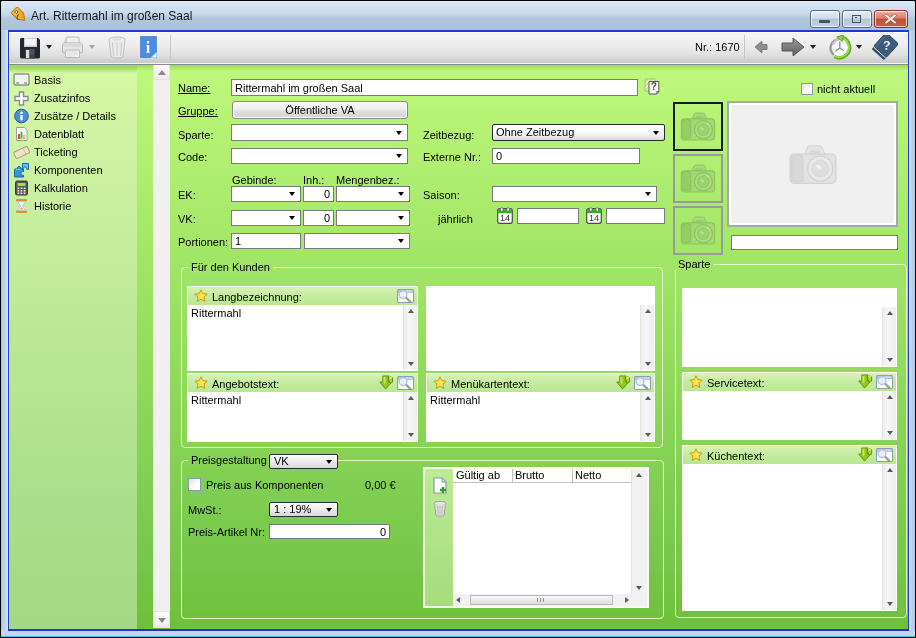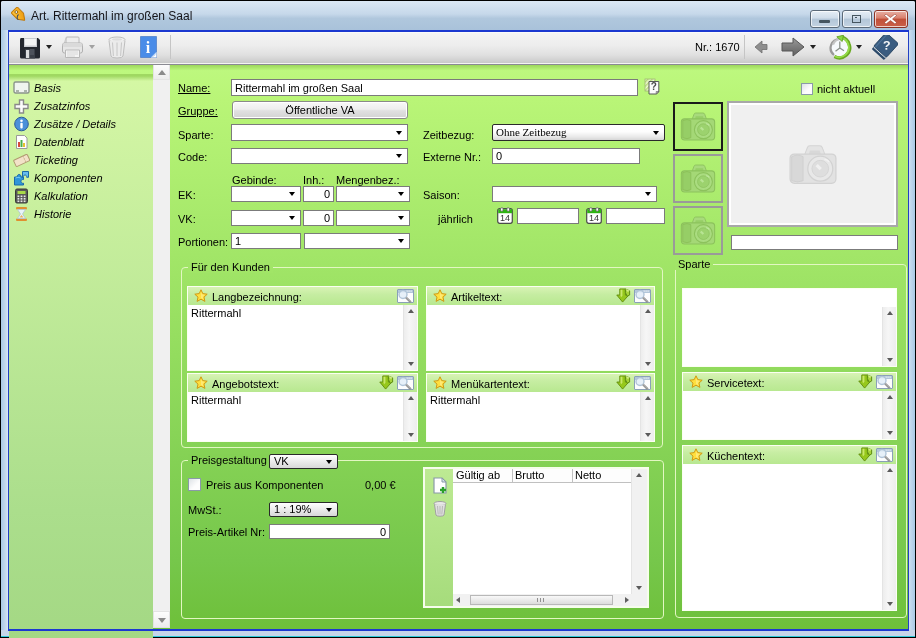--- a/index.html
+++ b/index.html
@@ -5,21 +5,21 @@
 html,body{margin:0;padding:0;}
 body{width:916px;height:638px;position:relative;font-family:"Liberation Sans",sans-serif;font-size:11px;background:#000;overflow:hidden;}
 .abs{position:absolute;}
 #frame{left:1px;top:1px;width:914px;height:636px;background:linear-gradient(180deg,#d2e1f0 0%,#bcd2e8 20%,#bed3e8 100%);border-radius:2px 2px 0 0;}
 #titlebar{left:1px;top:1px;width:914px;height:29px;background:linear-gradient(180deg,#dbe8f5 0%,#c6d8ea 45%,#b0c7dd 60%,#a9c2da 100%);border-radius:2px 2px 0 0;}
 #title-text{left:31px;top:9px;color:#15151a;font-size:12px;}
 #client{left:8px;top:30px;width:899px;height:599px;border:1px solid #2340c5;background:#6ec03a;}
 #toolbar{left:0;top:0;width:899px;height:32px;background:linear-gradient(180deg,#f5f5f5 0%,#ededed 45%,#e0e0e0 75%,#c9c9c9 100%);}
 .tsep{width:1px;height:24px;background:#c5c5c5;top:4px;}
 #content{left:0;top:32px;width:899px;height:565px;background:linear-gradient(180deg,#9cd65a 0.35%,#bdf87e 1.35%,#b9f577 6.5%,#93dc5e 51.8%,#76c74b 88%,#6ec03a 100%);}
-#sidebar{left:0;top:11px;width:144px;height:565px;background:linear-gradient(180deg,#a0d862 0.35%,#d4f8a4 1.25%,#d2f5a4 6.5%,#abde8c 77.3%,#a4d884 100%);font-style:italic;}
+#sidebar{left:0;top:3px;width:128px;height:565px;background:linear-gradient(180deg,#a0d862 0.35%,#d4f8a4 1.25%,#d2f5a4 6.5%,#abde8c 77.3%,#a4d884 100%);}
 #sbar{left:144px;top:0;width:17px;height:565px;background:#f0f0f0;}
 .navitem{left:0px;height:18px;width:144px;}
 .navtext{position:absolute;left:25px;top:2px;color:#000;}
 .navicon{position:absolute;left:4px;top:0px;width:17px;height:16px;}
 .lbl{color:#000;}
 .u{text-decoration:underline;}
 .inp{position:absolute;background:#fff;border:1px solid #7b7b7b;font-size:11px;font-family:"Liberation Sans",sans-serif;color:#000;padding:0 3px;line-height:13px;}
 .dd .arr{position:absolute;right:5px;top:50%;margin-top:-2px;width:0;height:0;border-left:3.5px solid transparent;border-right:3.5px solid transparent;border-top:4px solid #000;}
 .grp{position:absolute;border:1px solid #e2f7c2;border-radius:4px;}
 .grplbl{position:absolute;top:-7px;font-size:11px;color:#000;padding:0 3px;}
@@ -312,21 +312,21 @@
         </svg>
 
       <div class="abs lbl u" style="left:8px;top:42px;">Gruppe:</div>
       <div class="abs" style="left:62px;top:38px;width:176px;height:18px;box-sizing:border-box;border:1px solid #8a8a8a;border-radius:3px;background:linear-gradient(180deg,#f8f8f8 0%,#eeeeee 45%,#e0e0e0 55%,#d4d4d4 100%);text-align:center;line-height:16px;color:#000;box-shadow:inset 0 0 0 1px #fff;">Öffentliche VA</div>
 
       <div class="abs lbl" style="left:8px;top:66px;">Sparte:</div>
       <div class="abs dd" style="left:61px;top:61px;width:177px;height:17px;box-sizing:border-box;background:#fff;border:1px solid #7b7b7b;">
           <div class="arr"></div>
         </div>
       <div class="abs lbl" style="left:253px;top:66px;">Zeitbezug:</div>
-      <div class="abs dd" style="left:322px;top:61px;width:173px;height:17px;box-sizing:border-box;background:linear-gradient(180deg,#fff 0%,#fdfdfd 45%,#e8e8e8 80%,#d6d6d6 100%);border:1px solid #2a2a2a;border-radius:2px;color:#000;line-height:15px;padding-left:3px;font-family:Liberation Serif, serif;">Ohne Zeitbezug<div class="arr"></div></div>
+      <div class="abs dd" style="left:322px;top:61px;width:173px;height:17px;box-sizing:border-box;background:linear-gradient(180deg,#fff 0%,#fdfdfd 45%,#e8e8e8 80%,#d6d6d6 100%);border:1px solid #2a2a2a;border-radius:2px;color:#000;line-height:15px;padding-left:3px;">Ohne Zeitbezug<div class="arr"></div></div>
 
       <div class="abs lbl" style="left:8px;top:88px;">Code:</div>
       <div class="abs dd" style="left:61px;top:85px;width:177px;height:16px;box-sizing:border-box;background:#fff;border:1px solid #7b7b7b;">
           <div class="arr"></div>
         </div>
       <div class="abs lbl" style="left:253px;top:88px;">Externe Nr.:</div>
       <input class="inp" style="left: 322px; top: 85px; width: 148px; height: 16px; box-sizing: border-box;" value="0">
 
       <div class="abs lbl" style="left:62px;top:111px;">Gebinde:</div>
       <div class="abs lbl" style="left:133px;top:111px;">Inh.:</div>
@@ -412,32 +412,20 @@
         <div class="tbody">
             <span class="txt">Rittermahl</span>
             <div class="vsb">
               <div class="uarr"></div>
               <div class="darr"></div>
             </div>
           </div>
       </div>
 
       <div class="tbox" style="left:256px;top:223px;width:227px;height:83px;">
-        <div class="thead">
-            <svg style="position:absolute;left:6px;top:2px" width="14" height="14" viewBox="0 0 14 14">
-              <use href="#star"></use>
-            </svg>
-            <span class="ttitle">Artikeltext:</span>
-          <svg style="position:absolute;right:22px;top:1px" width="16" height="15" viewBox="0 0 17 16">
-              <use href="#garr"></use>
-            </svg>
-          <svg style="position:absolute;right:3px;top:2px" width="17" height="14" viewBox="0 0 17 14">
-              <use href="#mag"></use>
-            </svg>
-          </div>
         <div class="tbody">
             <div class="vsb">
               <div class="uarr"></div>
               <div class="darr"></div>
             </div>
           </div>
       </div>
 
       <div class="tbox" style="left:17px;top:310px;width:229px;height:67px;">
         <div class="thead">

